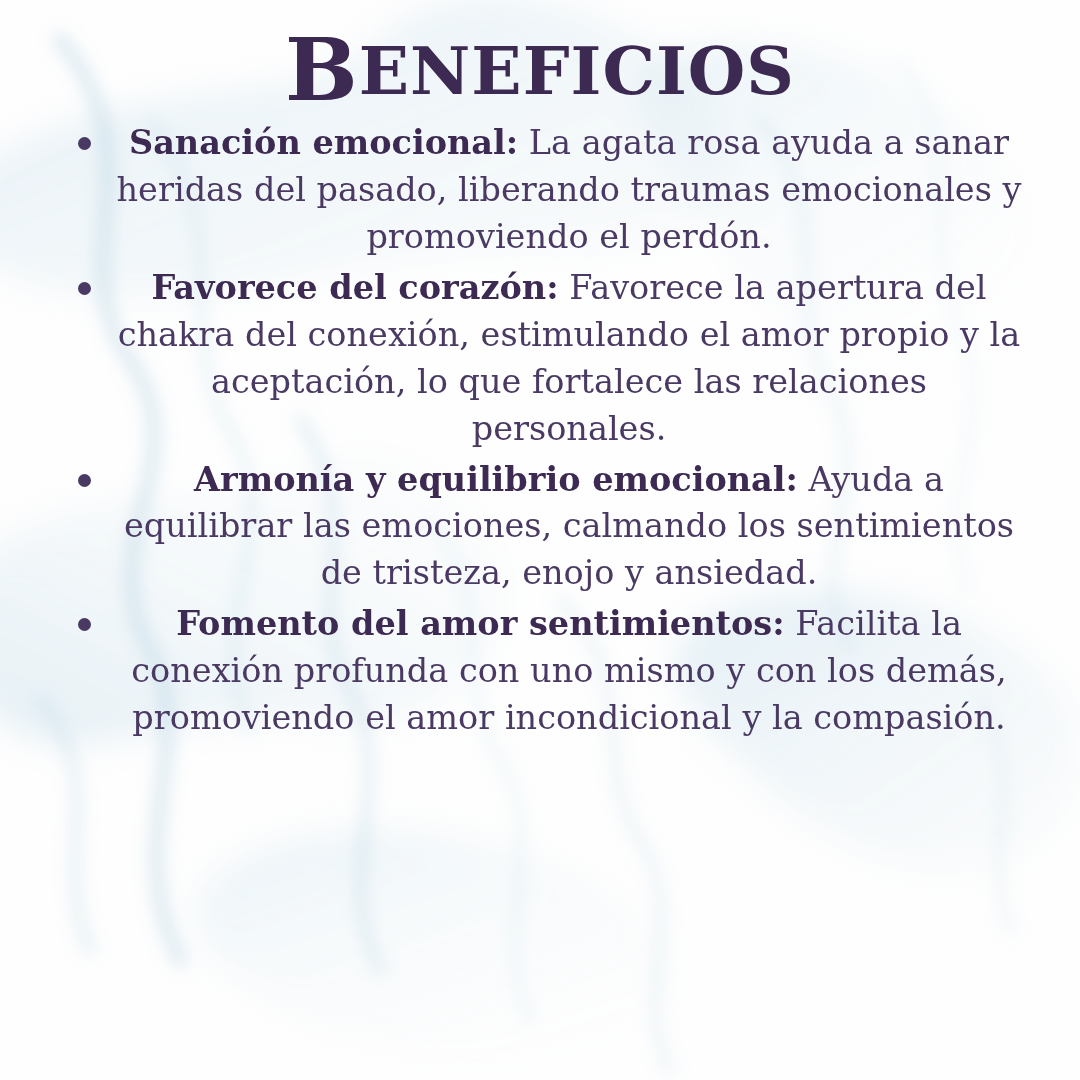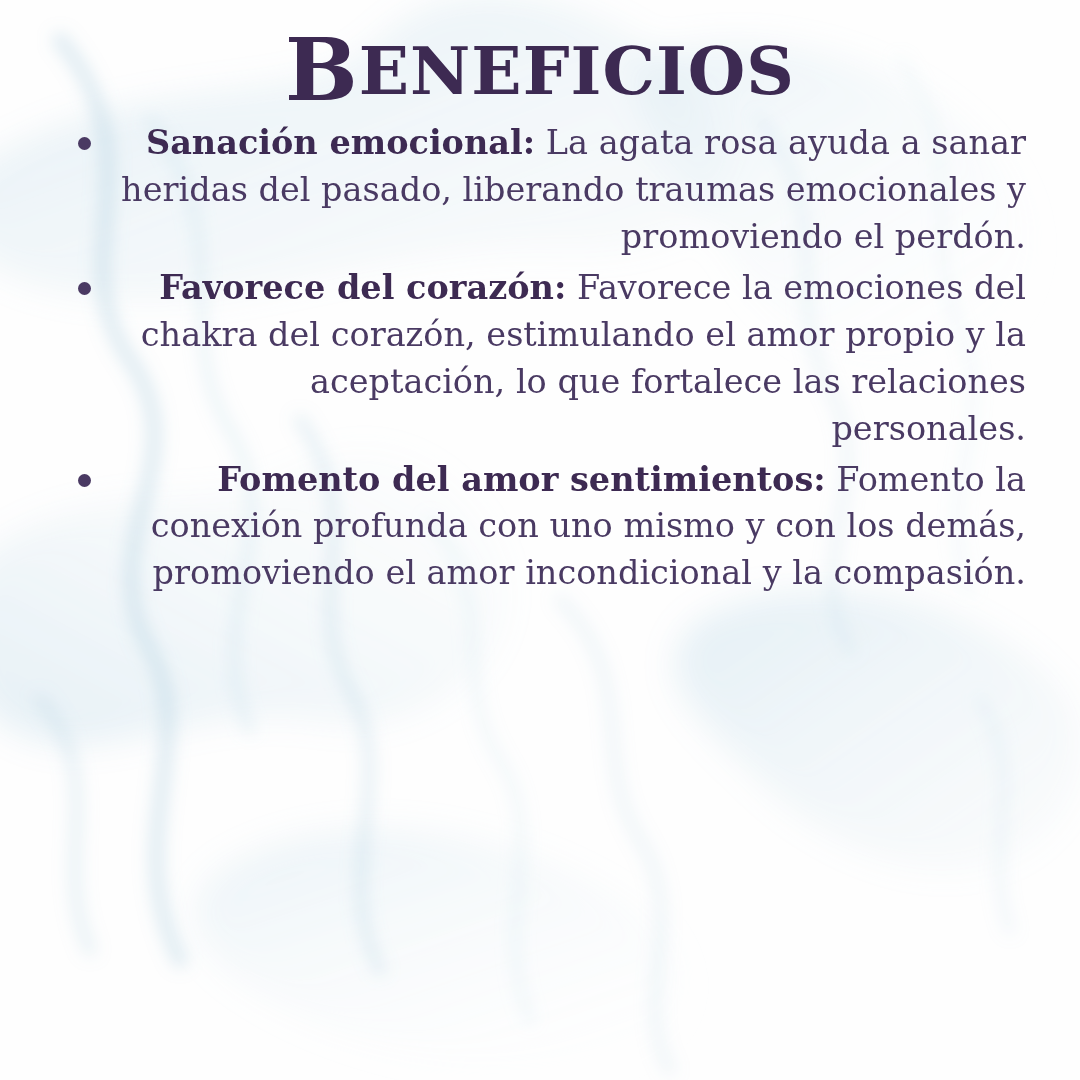--- a/index.html
+++ b/index.html
@@ -70,21 +70,21 @@
     padding: 0 12px 0 18px;
   }
   ul.benefits > li {
     position: relative;
     padding-left: 52px;
     margin-bottom: 4px;
     color: #4a3a63;
     font-family: "DejaVu Serif", "Liberation Serif", serif;
     font-size: 33.5px;
     line-height: 1.40;
-    text-align: right;
+    text-align: center;
   }
   ul.benefits > li .bullet {
     position: absolute;
     left: 18px;
     top: 17px;
     width: 13px;
     height: 13px;
     border-radius: 50%;
     background: #4a3a63;
   }
@@ -159,24 +159,28 @@
 
     <ul class="benefits">
 
       <li>
         <span class="bullet"></span>
         <span class="lead">Sanación emocional:</span><span class="rest"> La agata rosa ayuda a sanar heridas del pasado, liberando traumas emocionales y promoviendo el perdón.</span>
       </li>
 
       <li>
         <span class="bullet"></span>
-        <span class="lead">Favorece del corazón:</span><span class="rest"> Favorece la emociones del chakra del corazón, estimulando el amor propio y la aceptación, lo que fortalece las relaciones personales.</span>
+        <span class="lead">Favorece del corazón:</span><span class="rest"> Favorece la apertura del chakra del conexión, estimulando el amor propio y la aceptación, lo que fortalece las relaciones personales.</span>
       </li>
-
 
       <li>
         <span class="bullet"></span>
-        <span class="lead">Fomento del amor sentimientos:</span><span class="rest"> Fomento la conexión profunda con uno mismo y con los demás, promoviendo el amor incondicional y la compasión.</span>
+        <span class="lead">Armonía y equilibrio emocional:</span><span class="rest"> Ayuda a equilibrar las emociones, calmando los sentimientos de tristeza, enojo y ansiedad.</span>
+      </li>
+
+      <li>
+        <span class="bullet"></span>
+        <span class="lead">Fomento del amor sentimientos:</span><span class="rest"> Facilita la conexión profunda con uno mismo y con los demás, promoviendo el amor incondicional y la compasión.</span>
       </li>
 
     </ul>
   </div>
 </div>
 
 </body></html>

